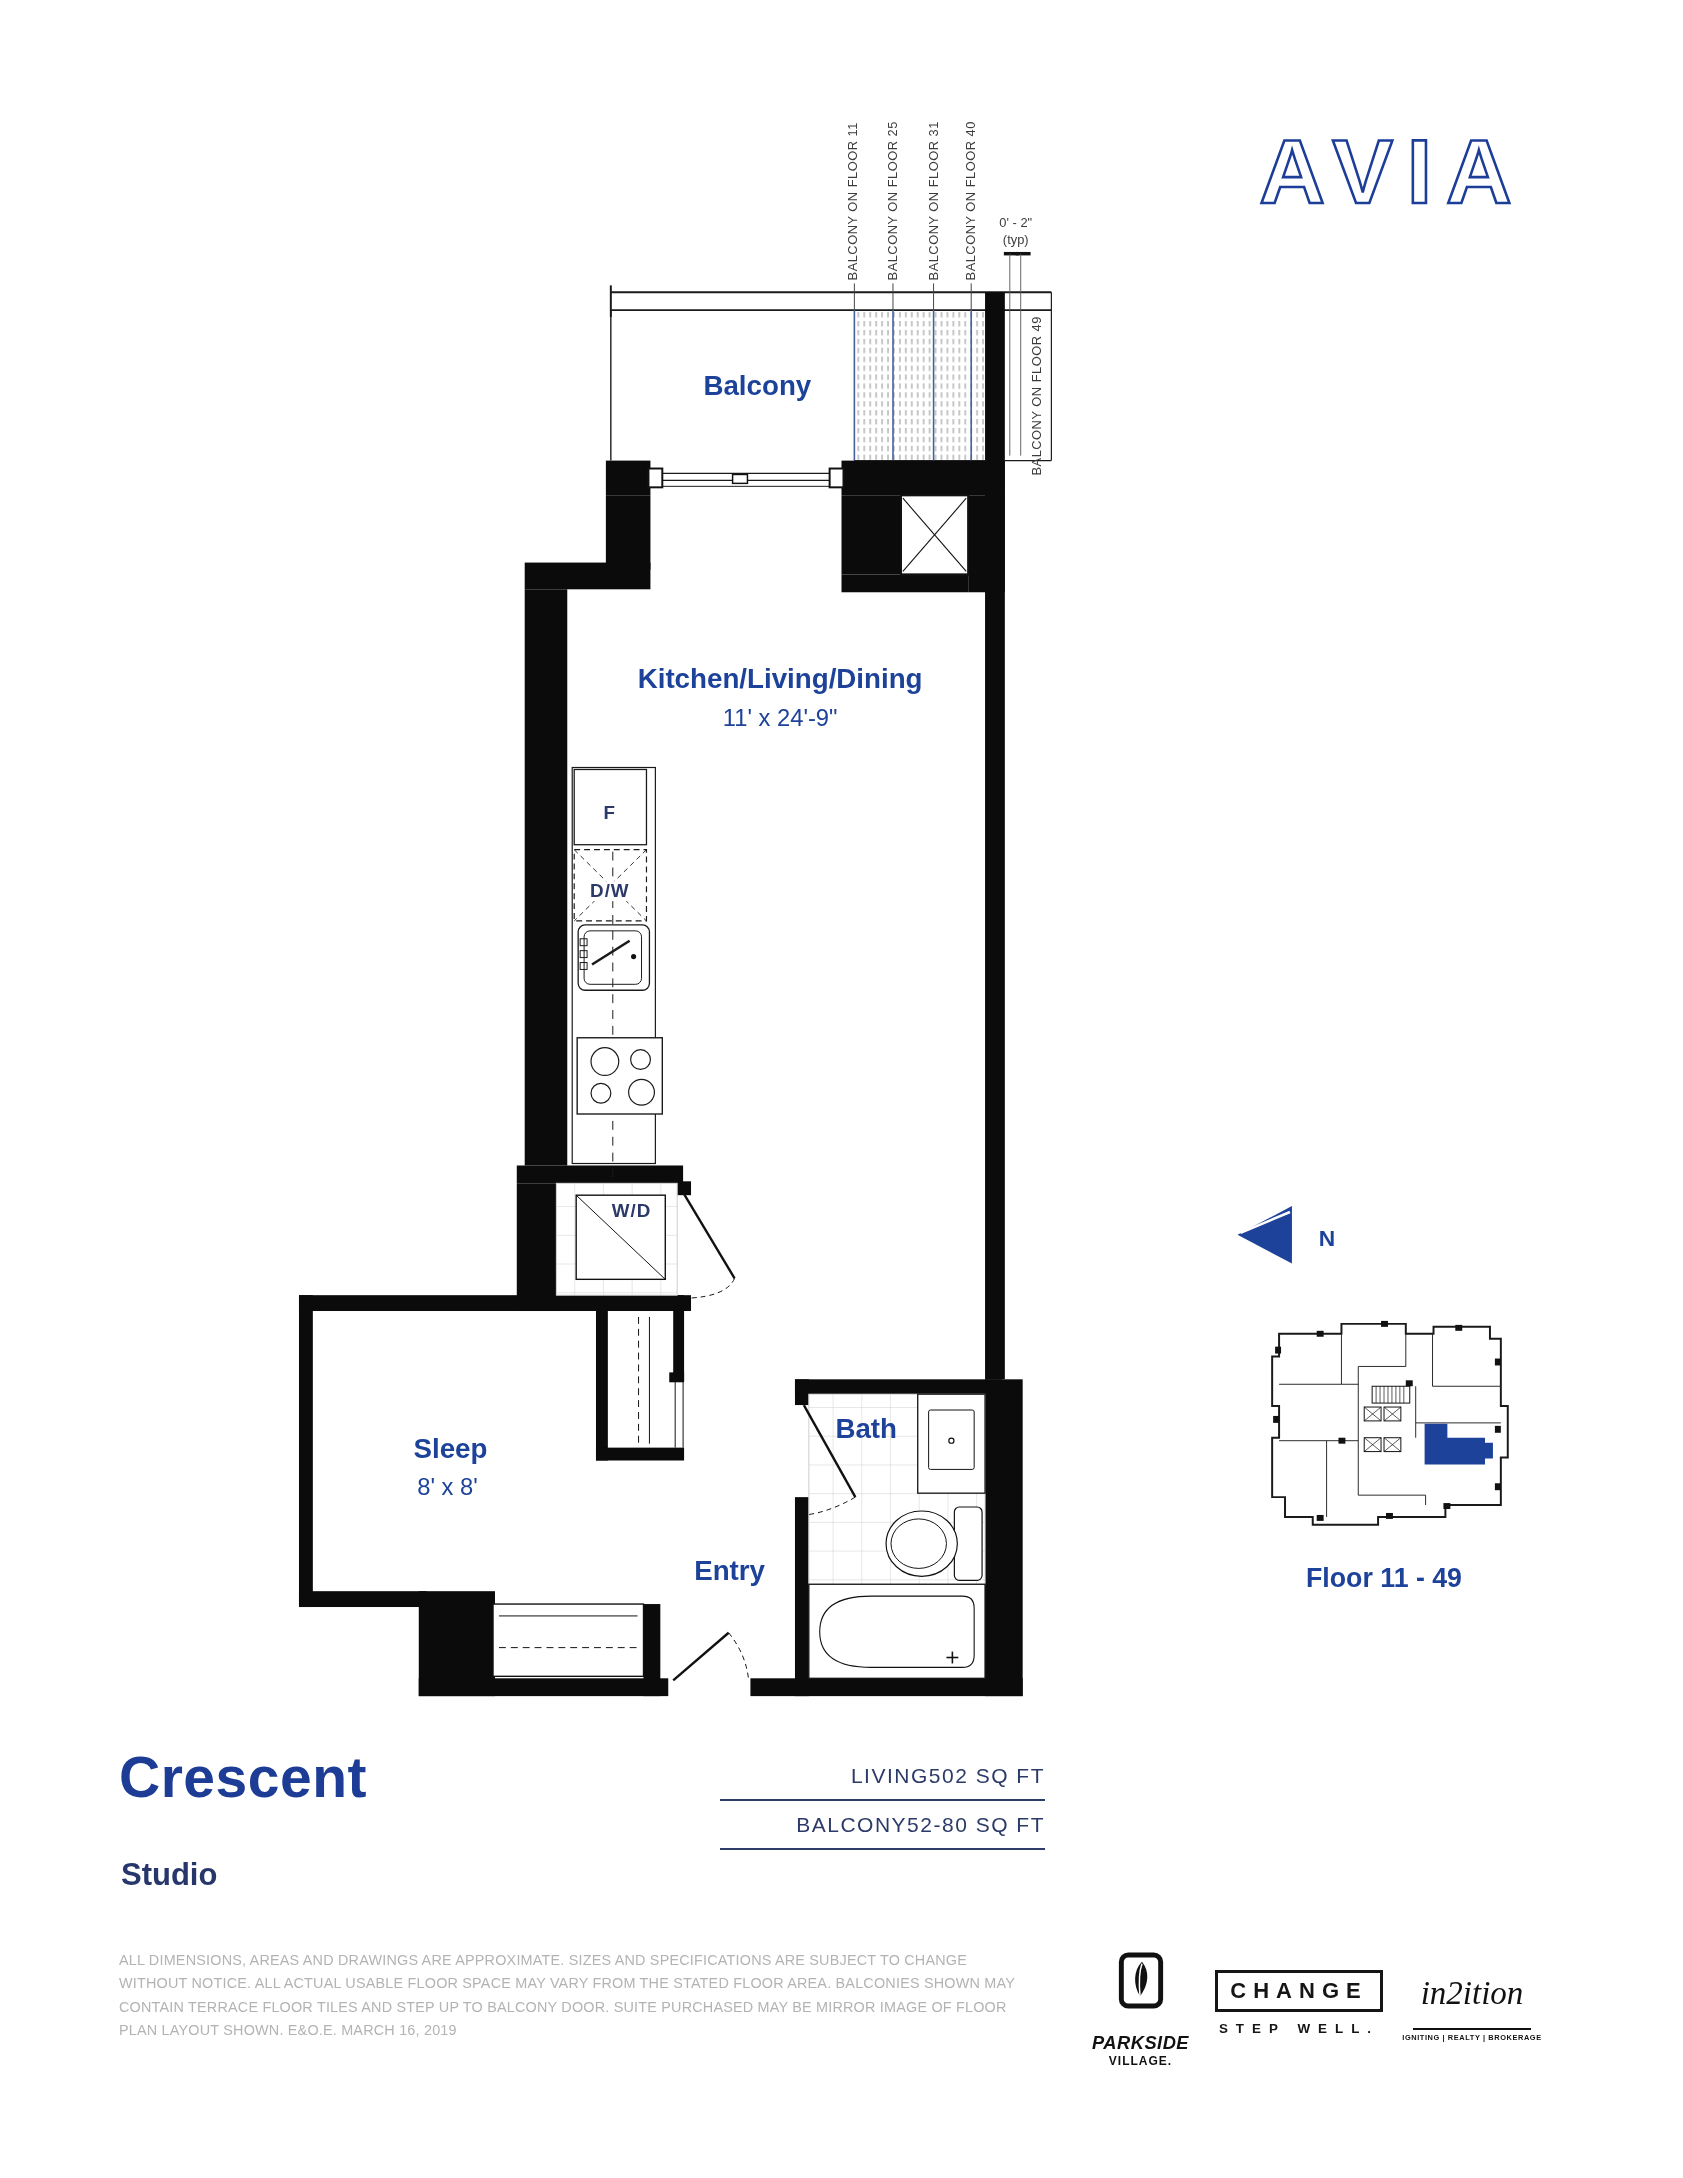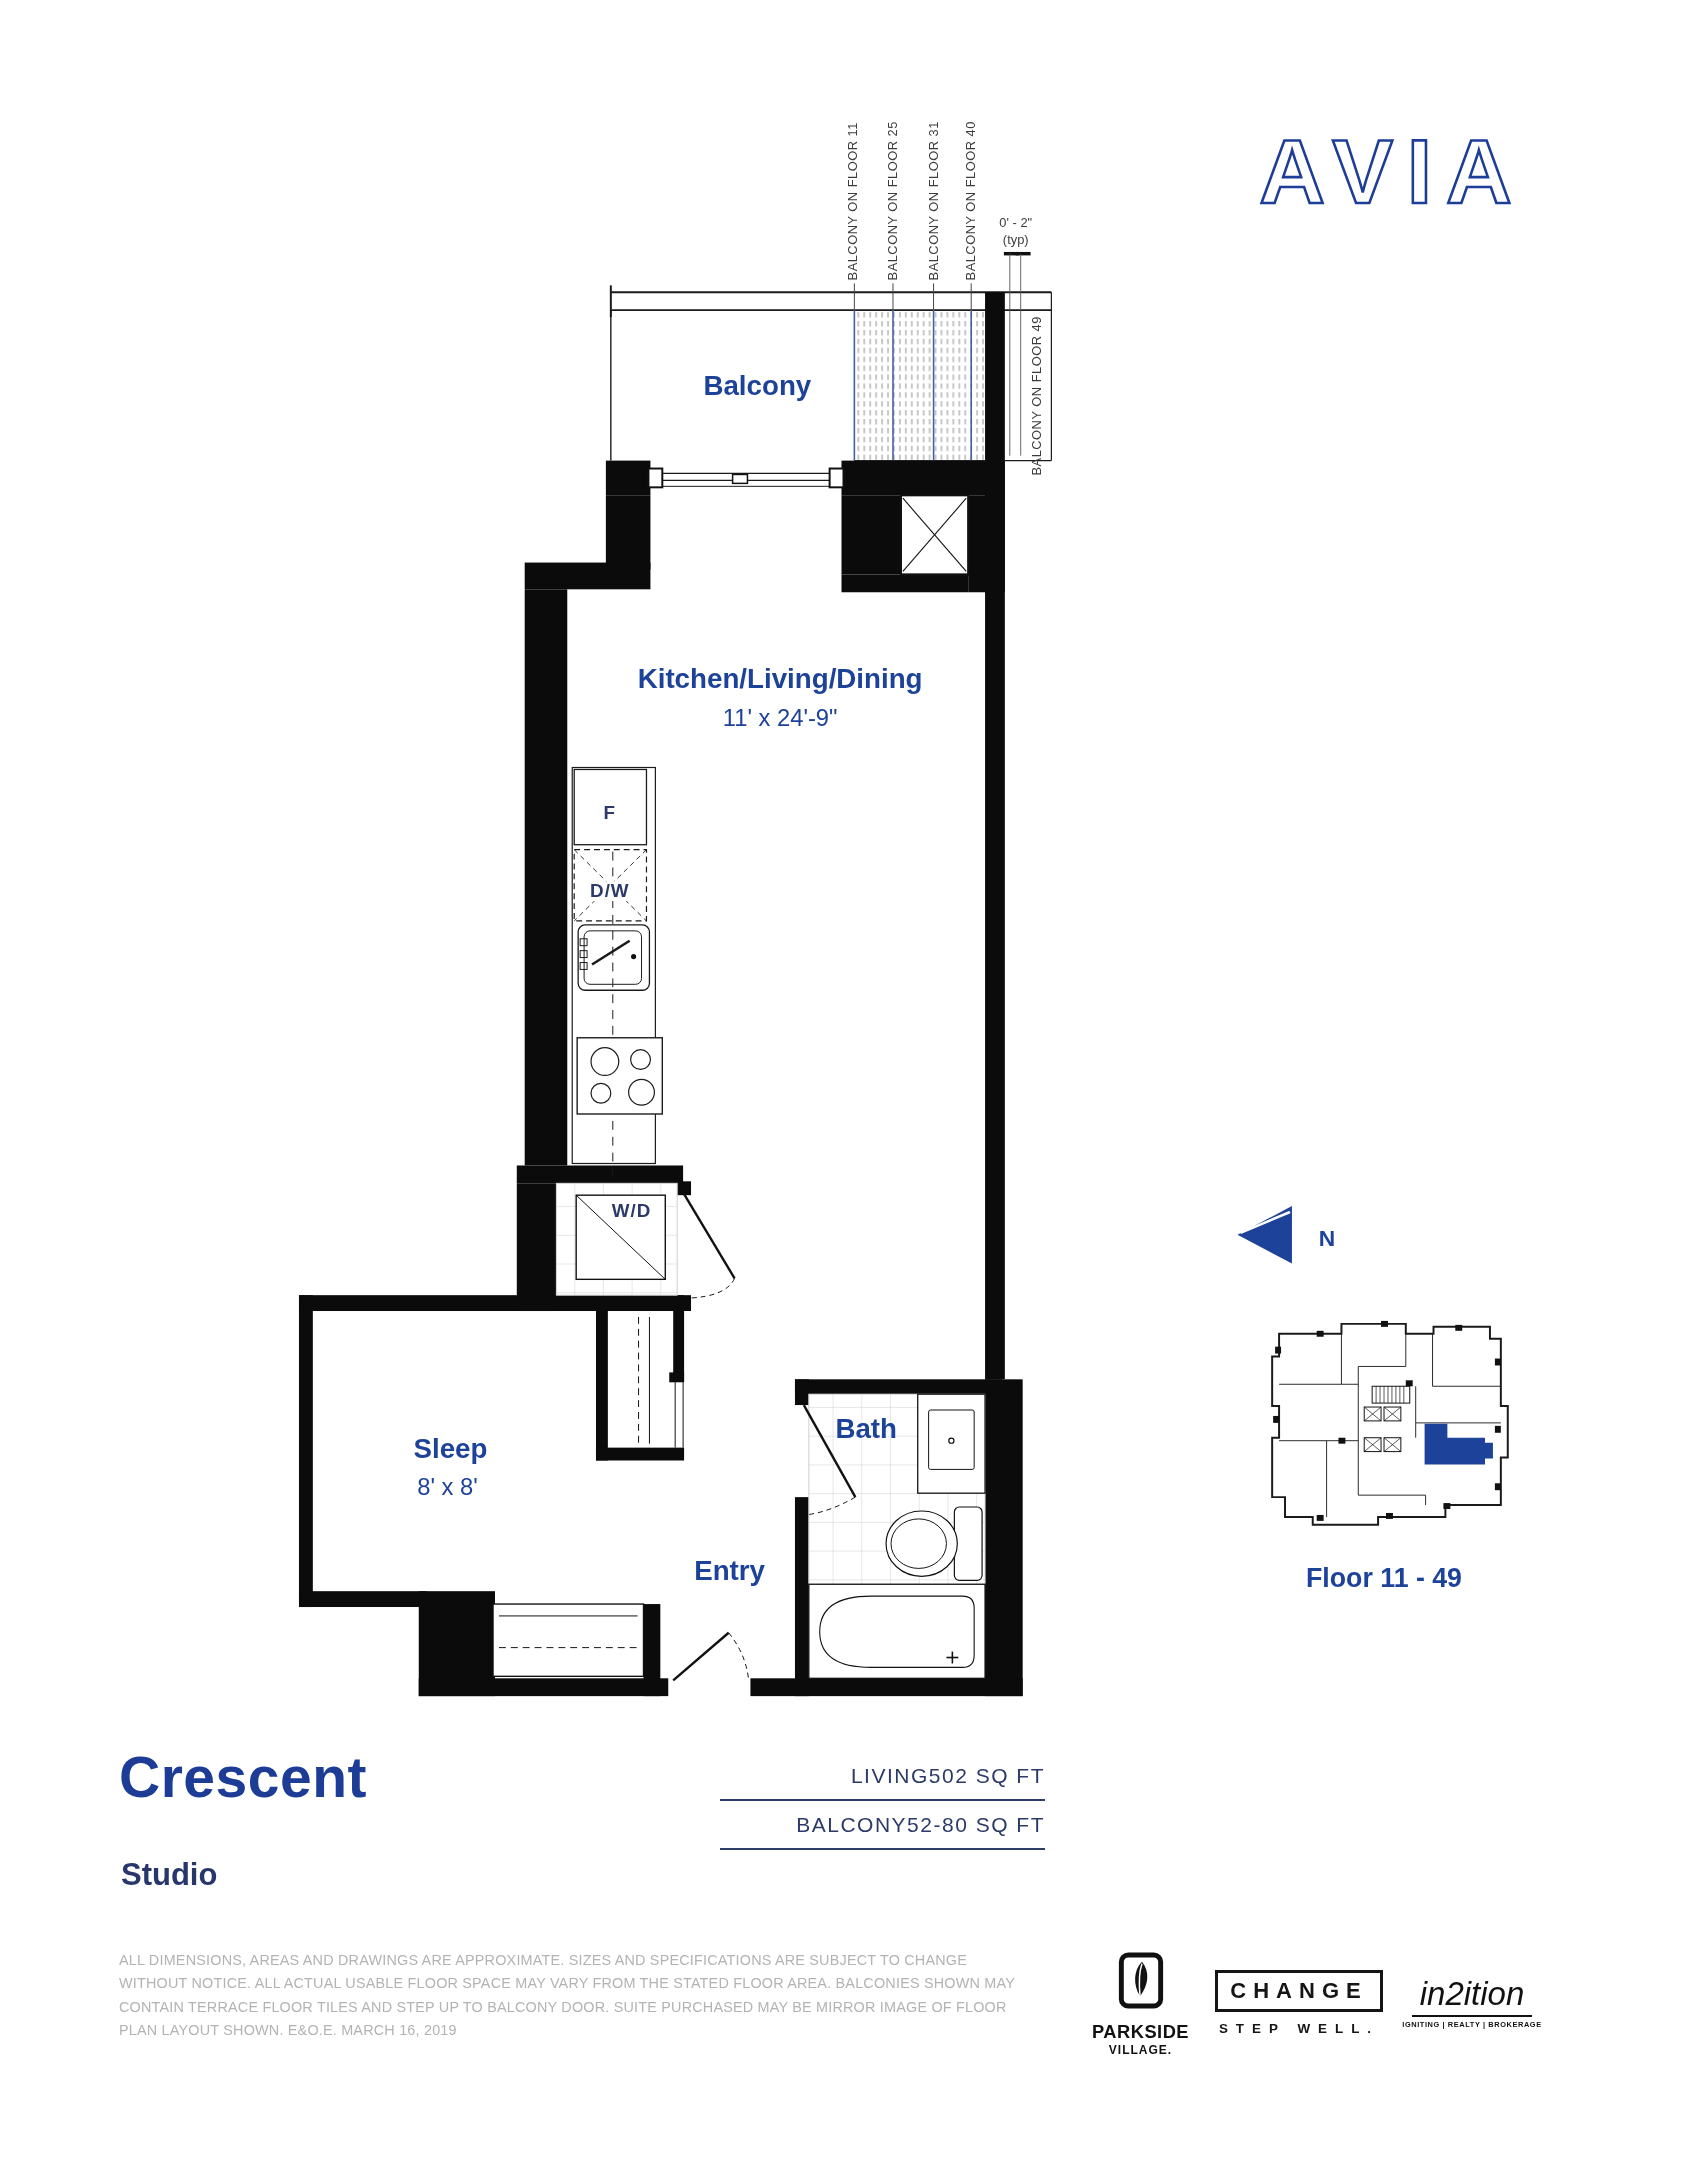--- a/index.html
+++ b/index.html
@@ -21,31 +21,31 @@
   .spec-table{position:absolute;left:720px;top:1752px;width:325px;}
   .spec-row{height:47px;display:flex;align-items:center;justify-content:flex-end;
             border-bottom:2px solid #2E3C6A;font-size:21px;letter-spacing:1.5px;color:#2B3A68;}
   .spec-row.total{color:#1D44A3;font-weight:bold;}
 
   .disclaimer{position:absolute;left:119px;top:1949px;width:911px;font-size:14.4px;
               line-height:1.62;letter-spacing:0.2px;color:#B3B3B3;}
 
   .logo-parkside{position:absolute;left:1089px;top:1952px;width:103px;text-align:center;color:#111;}
   .pv-icon{display:inline-block;}
-  .pv-line1{font-size:18.3px;font-weight:bold;letter-spacing:0.5px;margin-top:8px;}
+  .pv-line1{font-size:18.3px;font-weight:bold;letter-spacing:0.5px;margin-top:19px;font-style:italic;}
   .pv-line2{font-size:12px;font-weight:bold;letter-spacing:1px;margin-top:0px;}
 
   .logo-amacon{position:absolute;left:1215px;top:1970px;width:168px;text-align:center;color:#151515;}
   .am-box{display:inline-block;border:3.5px solid #151515;padding:5px 12px;font-size:22px;
           font-weight:bold;letter-spacing:7px;white-space:nowrap;}
   .am-tag{margin-top:9px;font-size:13.4px;font-weight:bold;letter-spacing:8px;white-space:nowrap;}
 
   .logo-in2ition{position:absolute;left:1388px;top:1975px;width:168px;text-align:center;color:#111;}
-  .in2-script{display:inline-block;font-family:Liberation Sans, sans-serif;font-style:italic;
-              font-size:33px;border-bottom:2px solid #111;padding:0 8px 2px 8px;}
+  .in2-script{display:inline-block;font-family:Liberation Serif, serif;font-style:italic;
+              font-size:33px;border-bottom:2px solid #111;padding:0 8px 16px 8px;}
   .in2-tag{margin-top:3px;font-size:7.4px;font-weight:bold;letter-spacing:0.6px;white-space:nowrap;}
 </style>
 </head>
 <body>
 
 <div id="page">
 
   <svg id="plan-svg" width="1683" height="1733" viewBox="0 0 1700 1750">
     <defs>
       <pattern id="hatchV" width="6" height="9" patternUnits="userSpaceOnUse">

